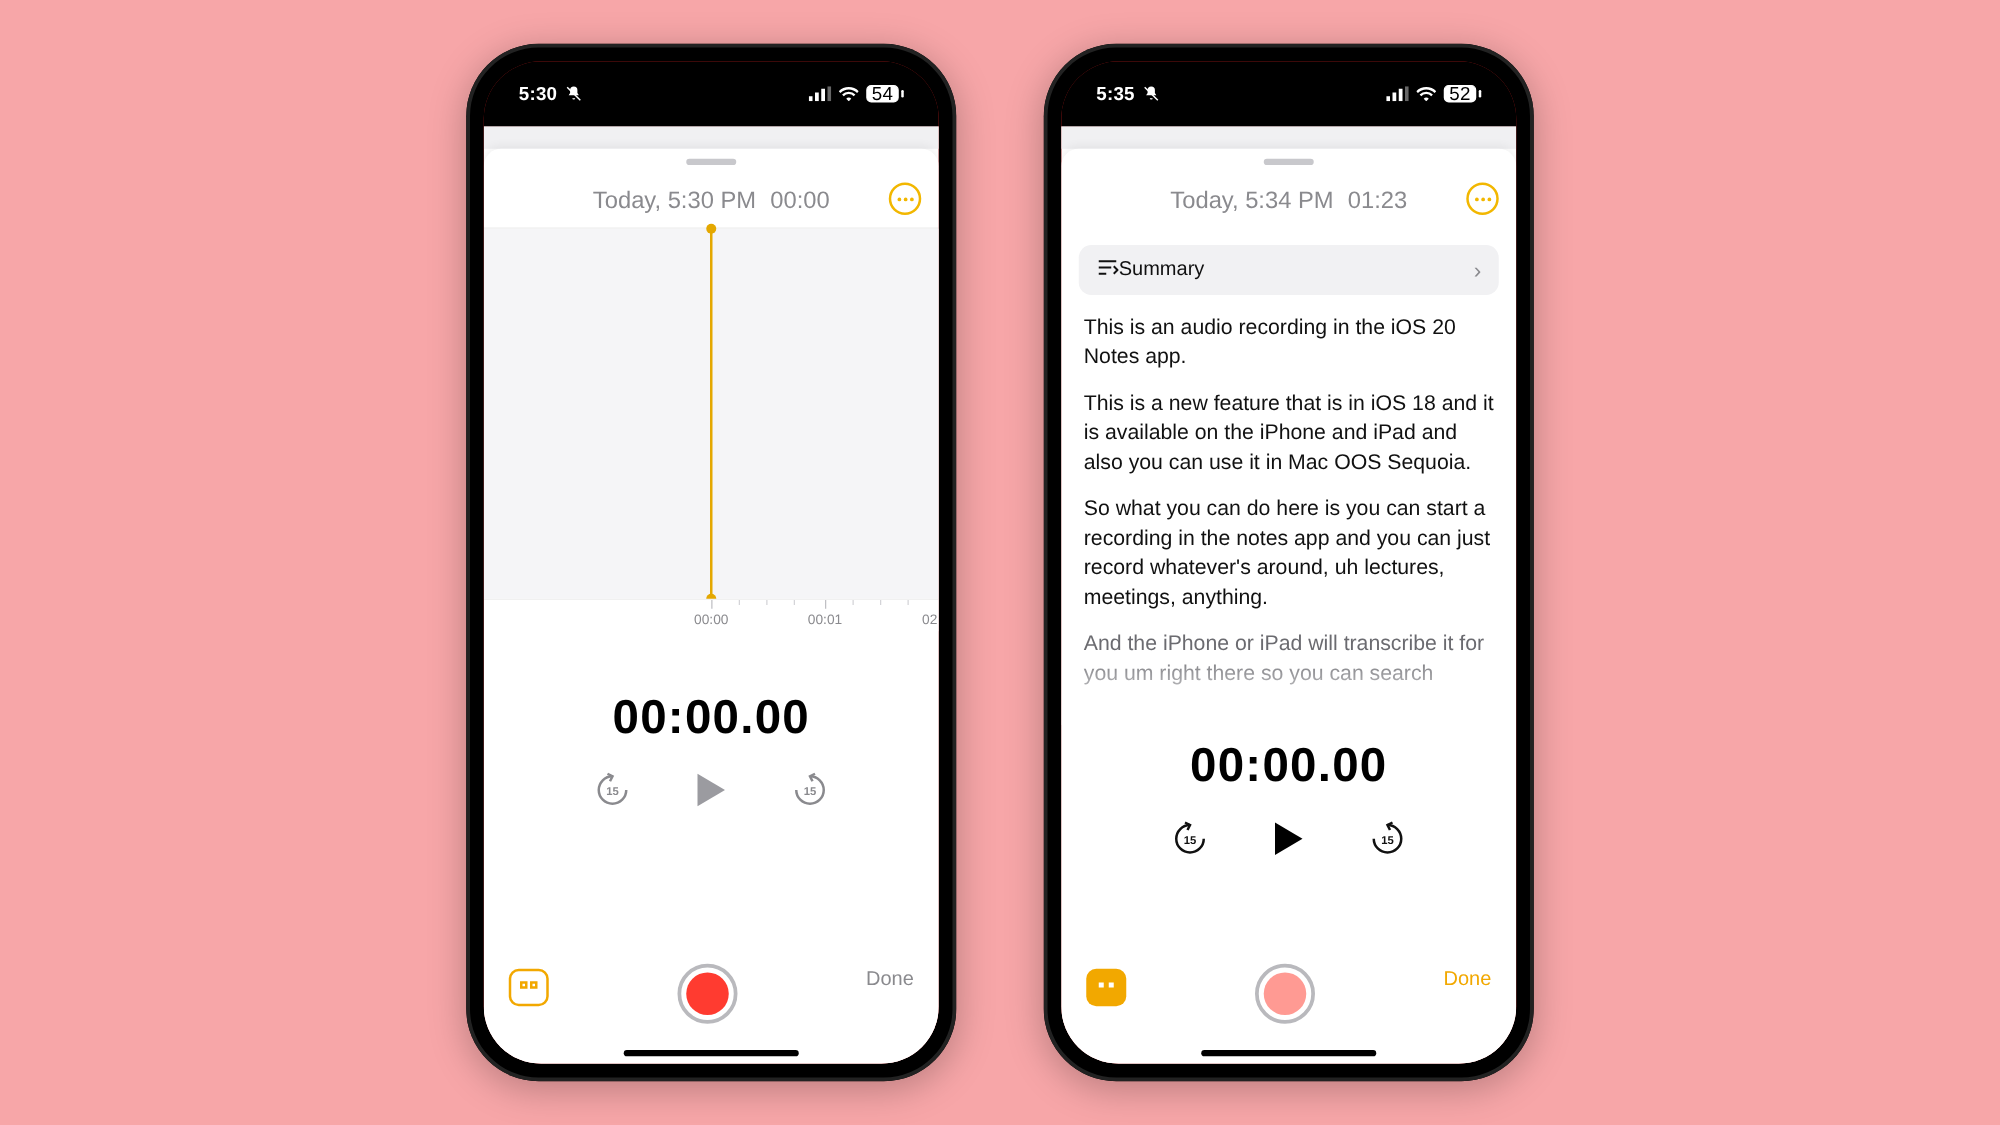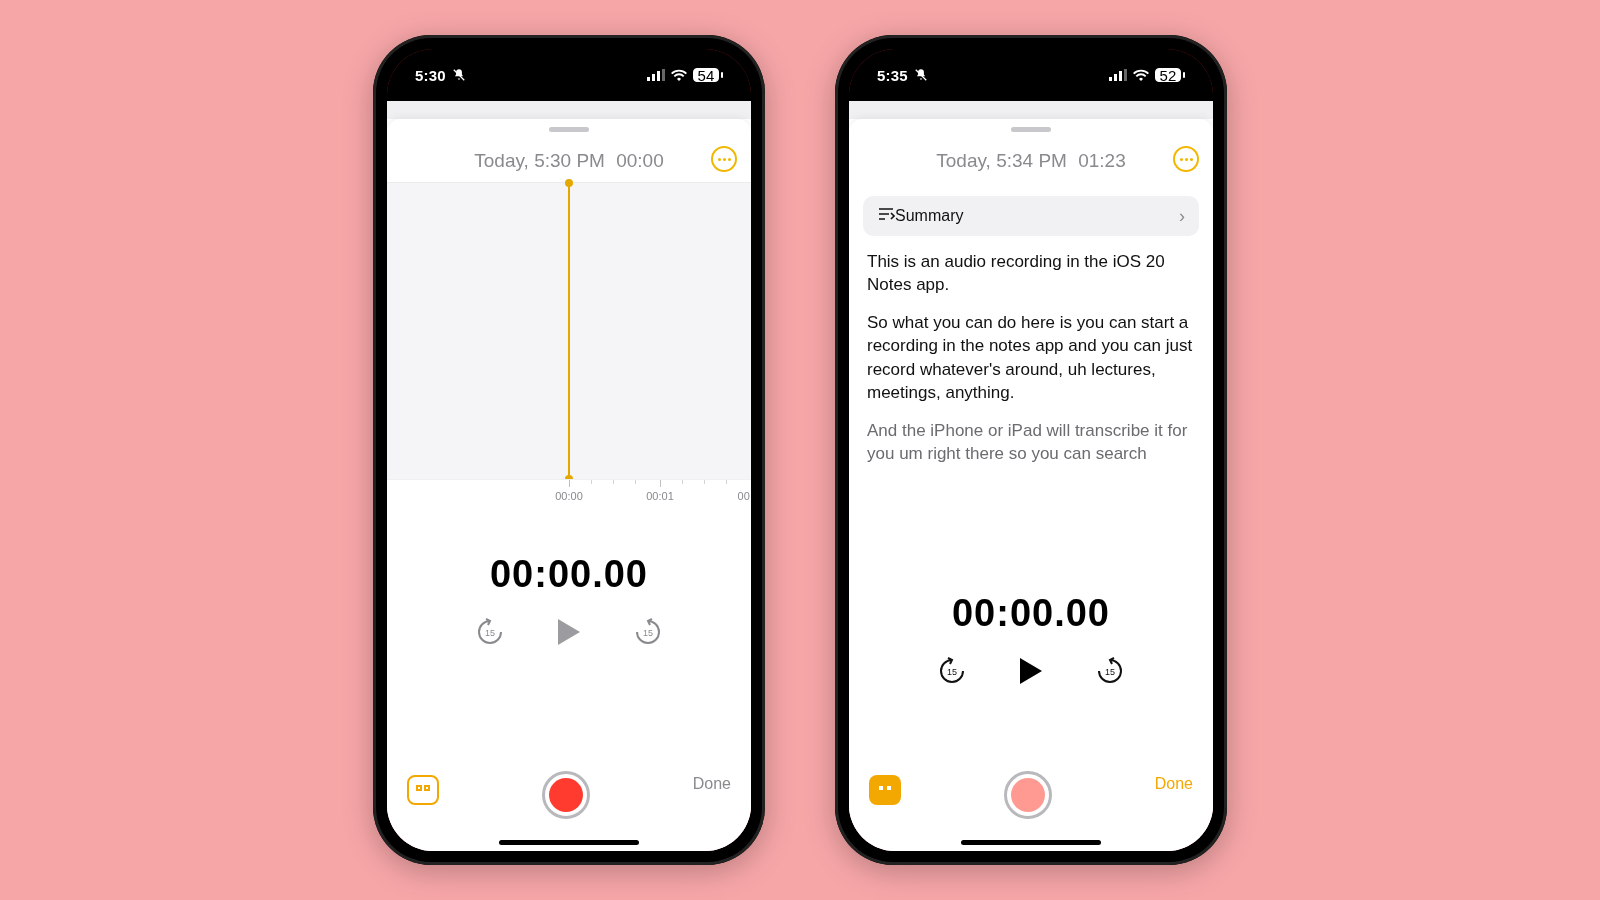--- a/index.html
+++ b/index.html
@@ -127,20 +127,21 @@
   }
   
   .timer {
     text-align:center; font-size:38px; font-weight:600; letter-spacing:1px;
     font-variant-numeric: tabular-nums; margin-top:24px;
   }
   
   .controls {
     display:flex; align-items:center; justify-content:center; gap:48px;
     margin-top:20px;
+    font-weight:bold;
   }
   .skip { width:32px; height:32px; display:flex; align-items:center; justify-content:center;}
   .play { width:30px; height:30px; display:flex; align-items:center; justify-content:center;}
   .play svg { display:block;}
   
   .bottombar {
     position:absolute; left:0; right:0; bottom:0; height:90px;
     display:flex; align-items:flex-start; justify-content:space-between;
     padding: 14px 20px 0;
   }
@@ -236,21 +237,21 @@
             <span class="tick-major" style="left:50%"></span>
             <span class="tick-label" style="left:50%">00:00</span>
             <span class="tick-minor" style="left:56%"></span>
               <span class="tick-minor" style="left:62%"></span>
               <span class="tick-minor" style="left:68%"></span>
             <span class="tick-major" style="left:75%"></span>
             <span class="tick-label" style="left:75%">00:01</span>
             <span class="tick-minor" style="left:81%"></span>
               <span class="tick-minor" style="left:87%"></span>
               <span class="tick-minor" style="left:93%"></span>
-            <span class="tick-label" style="left:98%">00</span>
+            <span class="tick-label" style="left:98%">02</span>
           </div>
 
           <div style="height:24px"></div>
           <div class="timer">00:00.00</div>
 
           <div class="controls">
             <div class="skip">
               <svg width="30" height="30" viewBox="0 0 30 30" fill="none" stroke="#8a8a8e" stroke-width="2">
                   <path d="M15 4 A11 11 0 1 0 26 15"></path>
                   <polyline points="11,2 15,4 13,8"></polyline>
@@ -355,20 +356,21 @@
                     <polyline points="12,10 15,13 12,16" transform="translate(2,-3)"></polyline>
                   </svg>
               </span>
               <span>Summary</span>
             </div>
             <span class="chev">›</span>
           </div>
 
           <div class="transcript">
             <p>This is an audio recording in the iOS 20 Notes app.</p>
+            <p>This is a new feature that is in iOS 18 and it is available on the iPhone and iPad and also you can use it in Mac OOS Sequoia.</p>
             <p>So what you can do here is you can start a recording in the notes app and you can just record whatever's around, uh lectures, meetings, anything.</p>
             <p style="color:#6b6b70">And the iPhone or iPad will transcribe it for you um right there so you can search</p>
             <div class="fade"></div>
           </div>
 
           <div class="timer" style="margin-top:12px">00:00.00</div>
 
           <div class="controls">
             <div class="skip">
               <svg width="30" height="30" viewBox="0 0 30 30" fill="none" stroke="#111" stroke-width="2">

